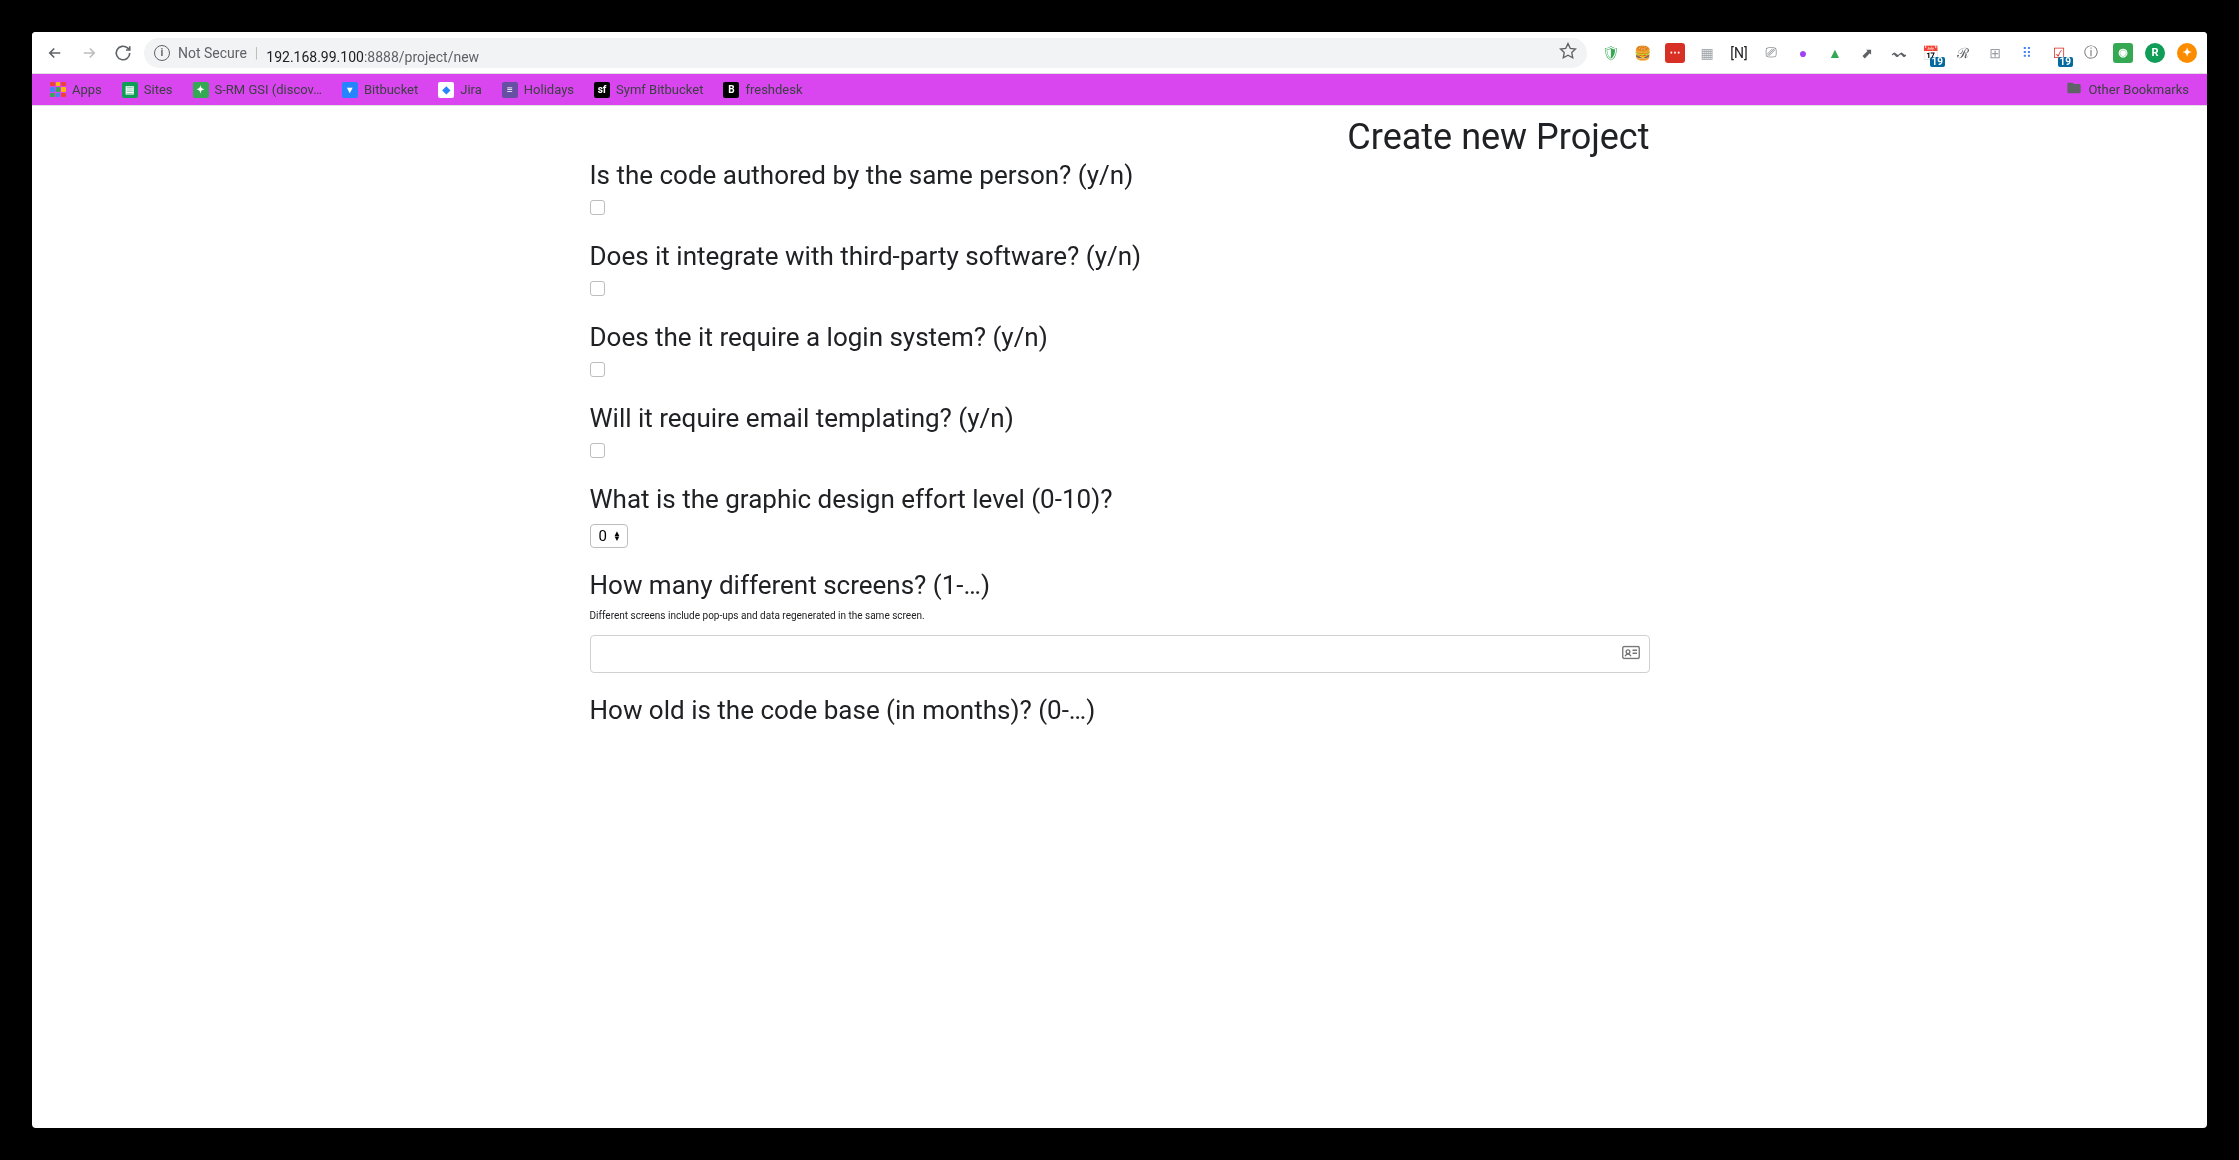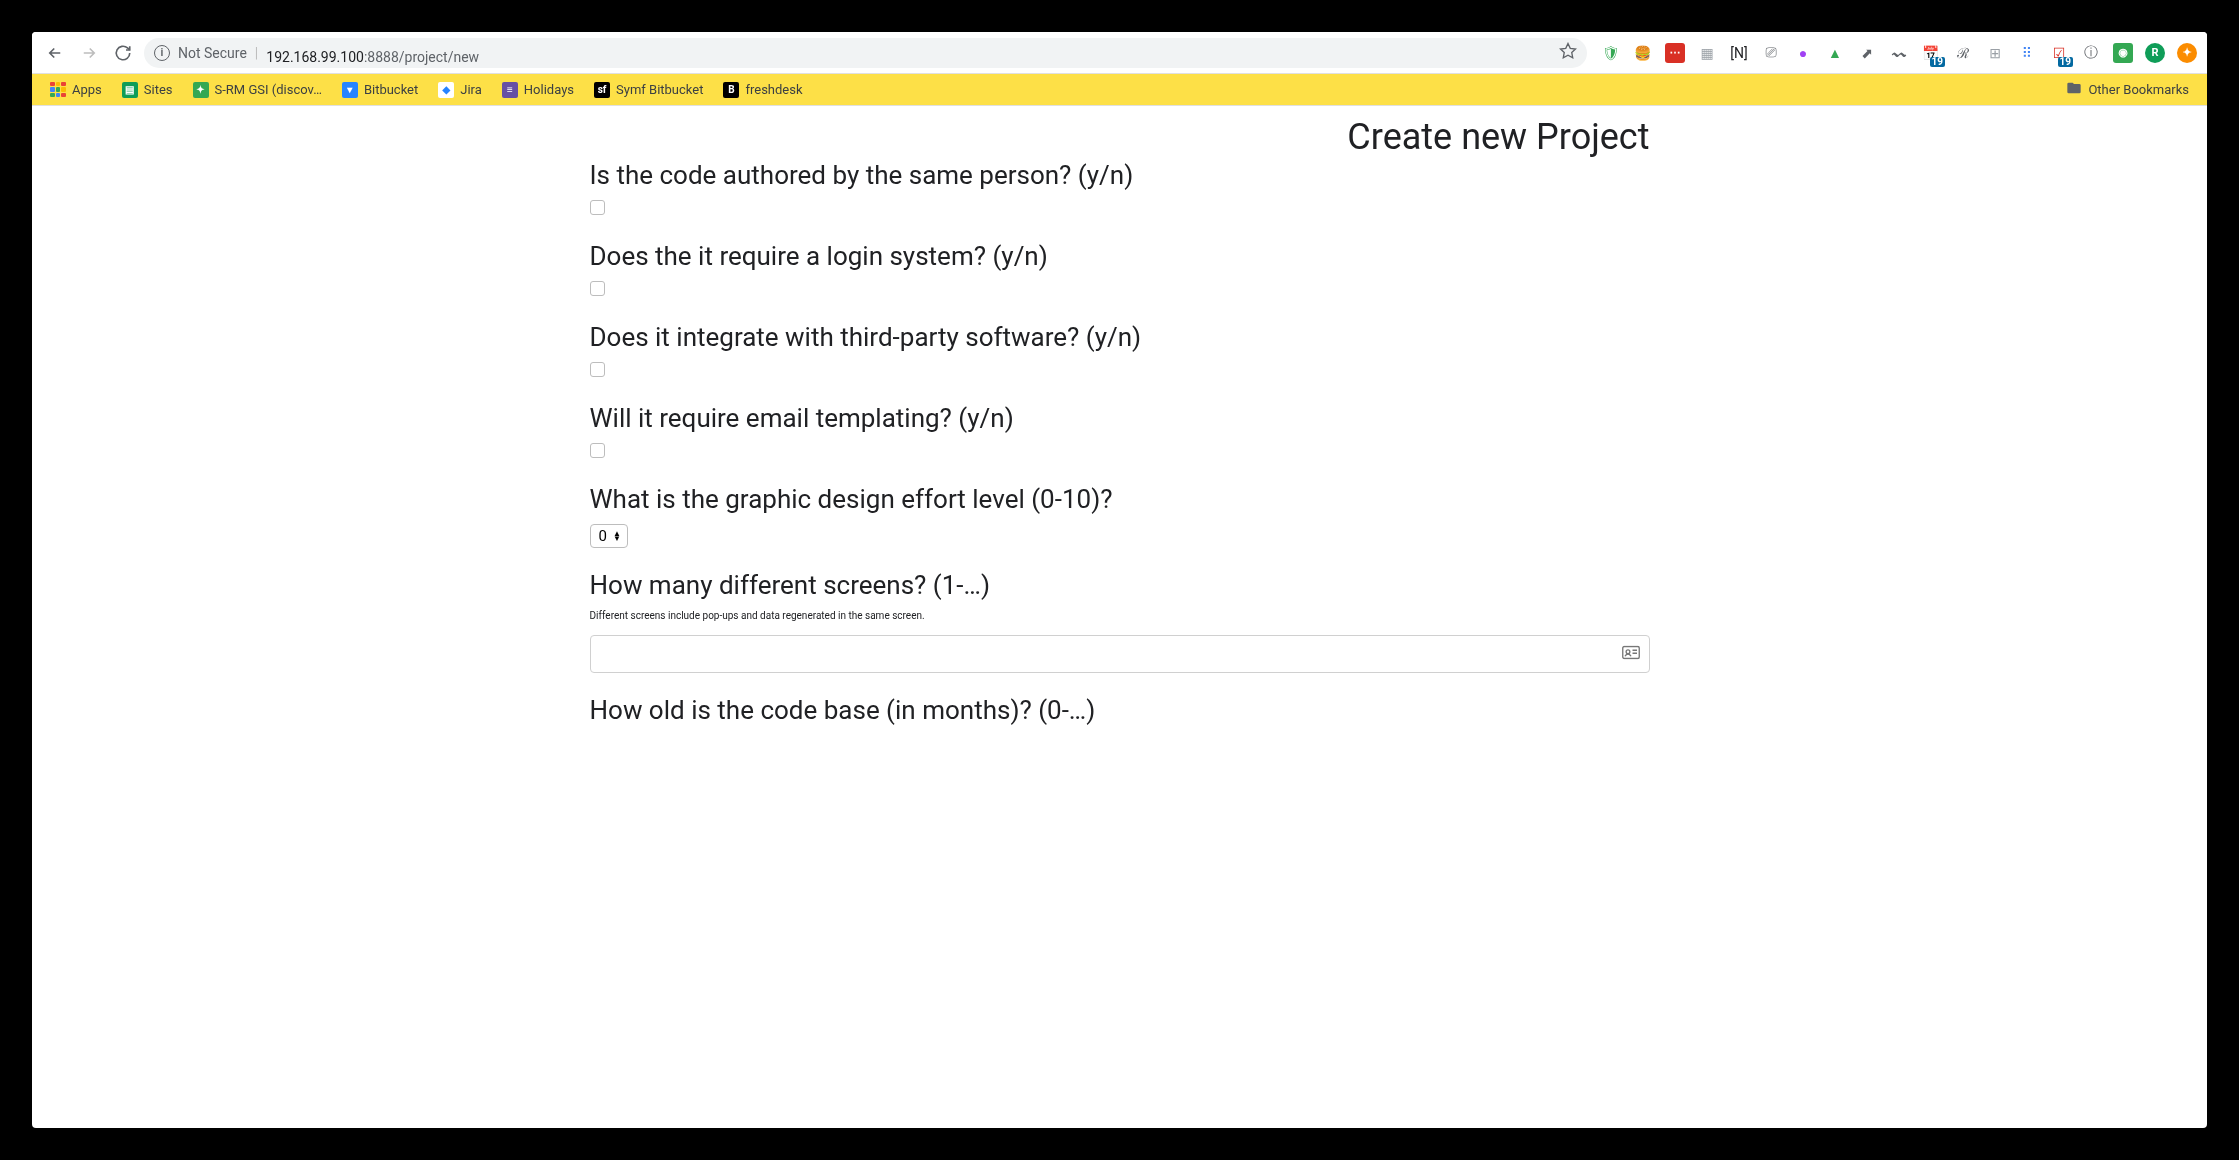--- a/index.html
+++ b/index.html
@@ -16,21 +16,21 @@
 .addr-sep { color: #bdbdbd; }
 .addr-url { color: #202124; margin-top: 8px; }
 .addr-url .port { color: #5f6368; }
 .addr-url .path { color: #5f6368; }
 .addr-star { margin-left: auto; color: #5f6368; cursor: pointer; }
 .ext-icons { display: flex; align-items: center; gap: 12px; padding-left: 6px; }
 .ext-icon { width: 20px; height: 20px; display: flex; align-items: center; justify-content: center; font-size: 14px; position: relative; }
 .ext-badge { position: absolute; bottom: -4px; right: -4px; background: #0369a1; color: #fff; font-size: 10px; font-weight: 700; padding: 0 2px; border-radius: 2px; line-height: 10px; min-width: 12px; text-align: center; }
 
 
-.bookmarks-bar { display: flex; align-items: center; padding: 4px 10px; gap: 4px; background: #fde047; border-bottom: 1px solid #e0e0e0; height: 32px; font-size: 13px; color: #3c4043; }
+.bookmarks-bar { display: flex; align-items: center; padding: 4px 10px; gap: 4px; background: #d946ef; border-bottom: 1px solid #e0e0e0; height: 32px; font-size: 13px; color: #3c4043; }
 .bm-item { display: flex; align-items: center; gap: 6px; padding: 4px 8px; cursor: pointer; border-radius: 4px; white-space: nowrap; }
 .bm-apps-icon { width: 16px; height: 16px; display: grid; grid-template-columns: repeat(3,1fr); grid-template-rows: repeat(3,1fr); gap: 1px; }
 .bm-apps-icon span { border-radius: 1px; }
 .bm-favicon { width: 16px; height: 16px; border-radius: 2px; display: flex; align-items: center; justify-content: center; font-size: 10px; color: #fff; font-weight: 700; flex-shrink: 0; }
 .bm-spacer { flex: 1; }
 
 
 .page { flex: 1; overflow-y: auto; }
 .content { max-width: 1060px; margin: 0 auto; padding: 10px 0 40px 0; }
 h1 { font-size: 36px; font-weight: 400; color: #202124; margin-bottom: 2px; text-align: right; }
@@ -163,26 +163,26 @@
 <div class="page">
   <div class="content">
     <h1>Create new Project</h1>
 
     <div class="question">
       <label class="q-label">Is the code authored by the same person? (y/n)</label>
       <span class="checkbox"></span>
     </div>
 
     <div class="question">
+      <label class="q-label">Does it integrate with third-party software? (y/n)</label>
+      <span class="checkbox"></span>
+    </div>
+
+    <div class="question">
       <label class="q-label">Does the it require a login system? (y/n)</label>
-      <span class="checkbox"></span>
-    </div>
-
-    <div class="question">
-      <label class="q-label">Does it integrate with third-party software? (y/n)</label>
       <span class="checkbox"></span>
     </div>
 
     <div class="question">
       <label class="q-label">Will it require email templating? (y/n)</label>
       <span class="checkbox"></span>
     </div>
 
     <div class="question">
       <label class="q-label">What is the graphic design effort level (0-10)?</label>

